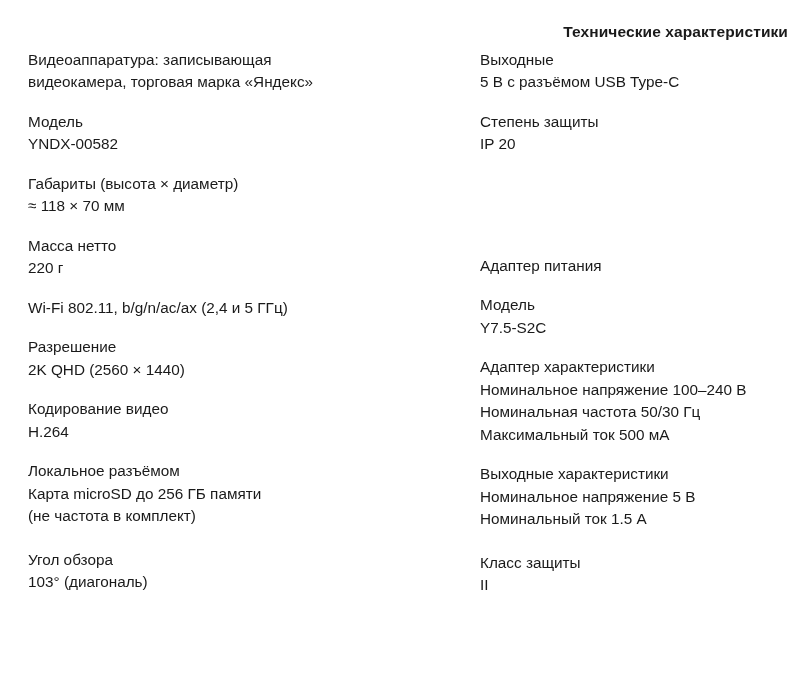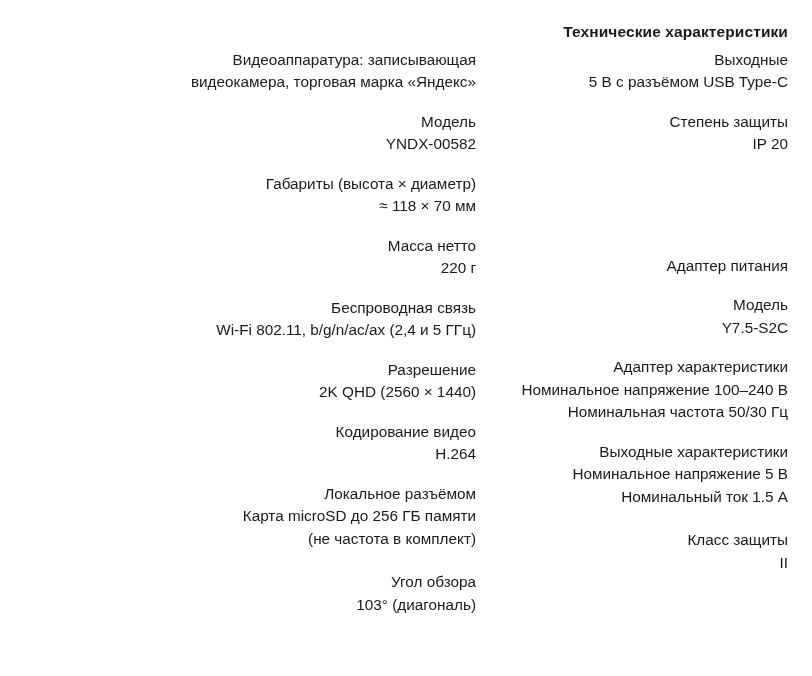--- a/index.html
+++ b/index.html
@@ -36,21 +36,20 @@
   .col-left {
     width: 448px;
     flex: 0 0 448px;
   }
   .col-right {
     flex: 1 1 auto;
     padding-left: 4px;
   }
   .block {
     margin-bottom: 17px;
-    text-align: right;
   }
   .block:last-child {
     margin-bottom: 0;
     margin-top: 21px;
   }
   .line {
     font-size: 15.3px;
     line-height: 1.47;
     white-space: pre-wrap;
   }
@@ -81,21 +80,20 @@
         <div class="line">Габариты (высота × диаметр)</div>
         <div class="line">≈ 118 × 70 мм</div>
       </div>
 
       <div class="block">
         <div class="line">Масса нетто</div>
         <div class="line">220 г</div>
       </div>
 
       <div class="block">
-        <div class="line">Беспроводная связь</div>
         <div class="line">Wi-Fi 802.11, b/g/n/ac/ax (2,4 и 5 ГГц)</div>
       </div>
 
       <div class="block">
         <div class="line">Разрешение</div>
         <div class="line">2K QHD (2560 × 1440)</div>
       </div>
 
       <div class="block">
         <div class="line">Кодирование видео</div>
@@ -135,20 +133,21 @@
 
       <div class="block">
         <div class="line">Модель</div>
         <div class="line">Y7.5-S2C</div>
       </div>
 
       <div class="block">
         <div class="line">Адаптер характеристики</div>
         <div class="line">Номинальное напряжение 100–240 В</div>
         <div class="line">Номинальная частота 50/30 Гц</div>
+        <div class="line">Максимальный ток 500 мА</div>
       </div>
 
       <div class="block">
         <div class="line">Выходные характеристики</div>
         <div class="line">Номинальное напряжение 5 В</div>
         <div class="line">Номинальный ток 1.5 А</div>
       </div>
 
       <div class="block">
         <div class="line">Класс защиты</div>

